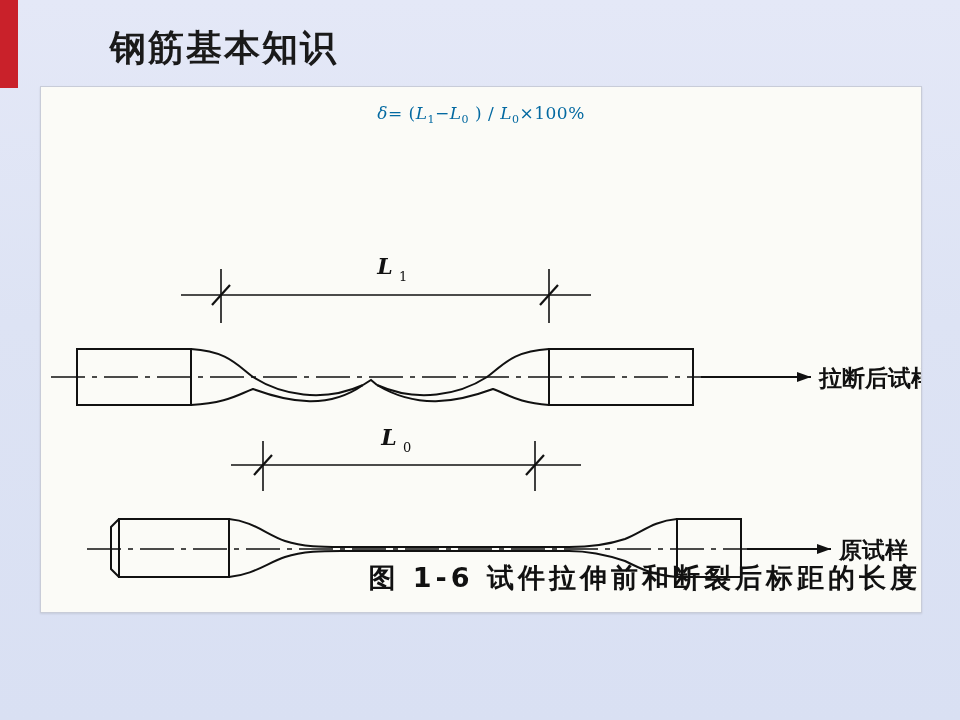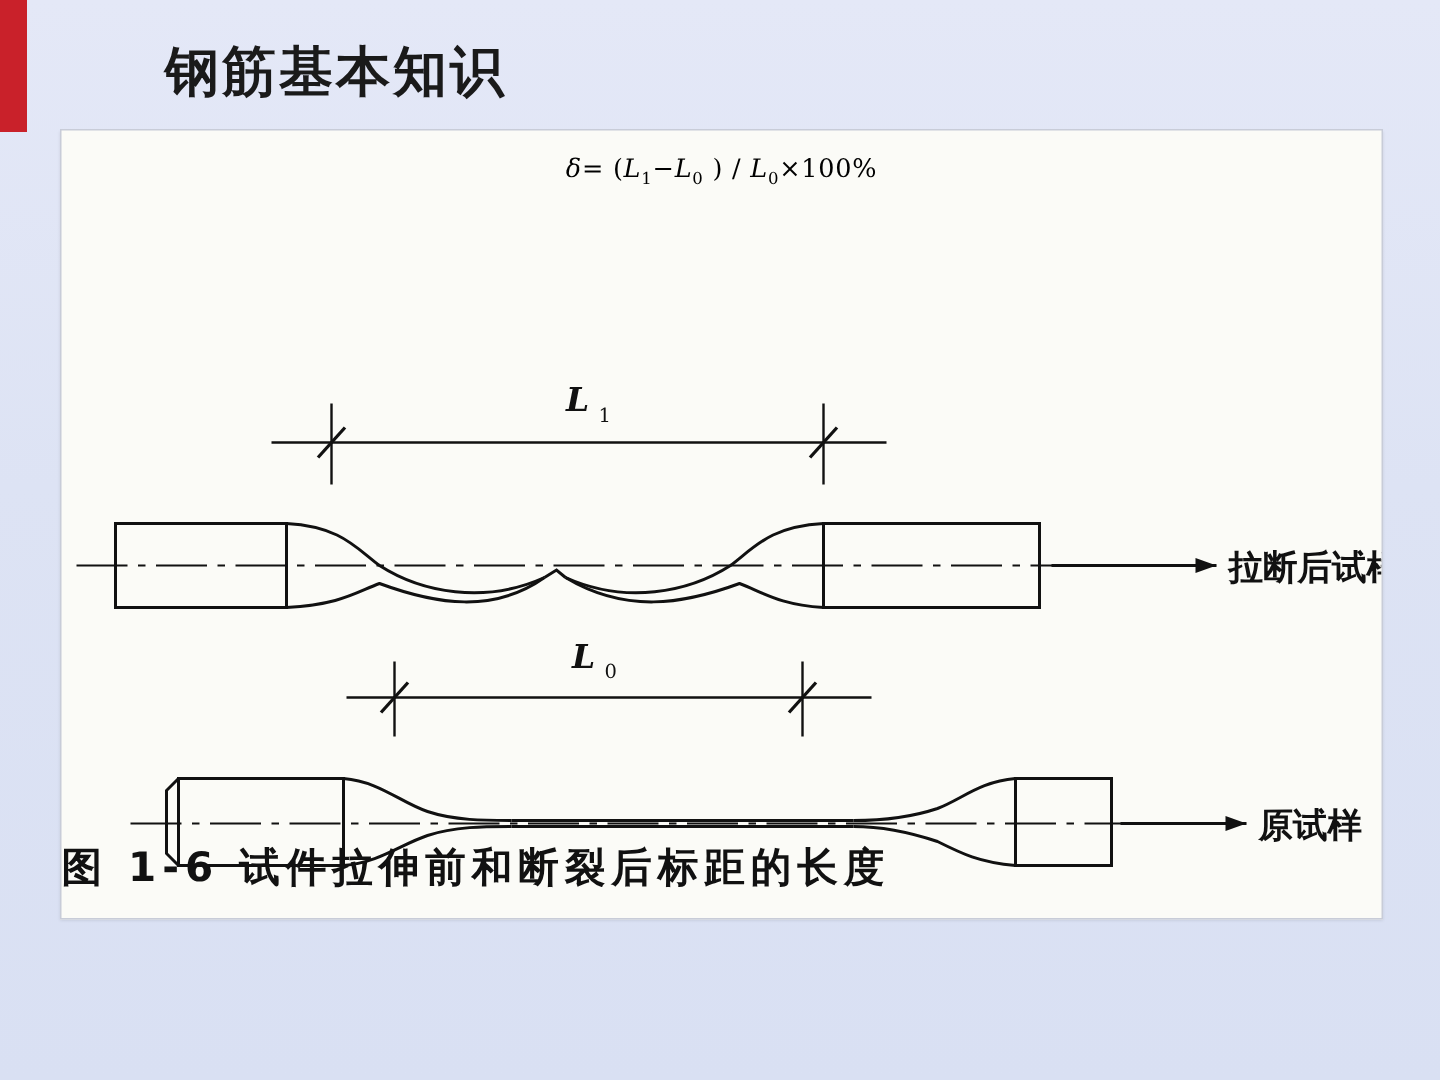--- a/index.html
+++ b/index.html
@@ -58,42 +58,42 @@
     overflow: hidden;
   }
   .formula {
     position: absolute;
     left: 0;
     top: 16px;
     width: 880px;
     text-align: center;
     font-family: "DejaVu Serif", serif;
     font-size: 17px;
-    color: #000000;
+    color: #0369a1;
     letter-spacing: 0.5px;
   }
   .formula i { font-style: italic; }
   .formula sub { font-size: 11px; }
   .fig-svg {
     position: absolute;
     left: 0;
     top: 40px;
   }
   .label-text {
     font-family: "DejaVu Sans", sans-serif;
     font-size: 23px;
     font-weight: bold;
     fill: #111;
   }
   .caption {
     position: absolute;
     left: 0;
     bottom: 16px;
     width: 880px;
-    text-align: left;
+    text-align: right;
     font-family: "DejaVu Sans", sans-serif;
     font-size: 27px;
     font-weight: bold;
     color: #111;
     letter-spacing: 4px;
   }
 </style>
 </head>
 <body>
 

